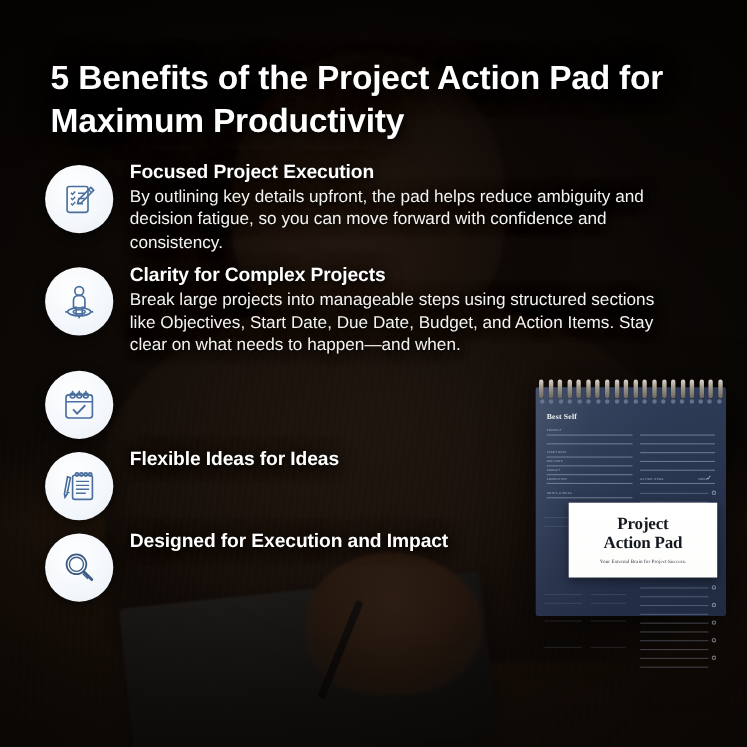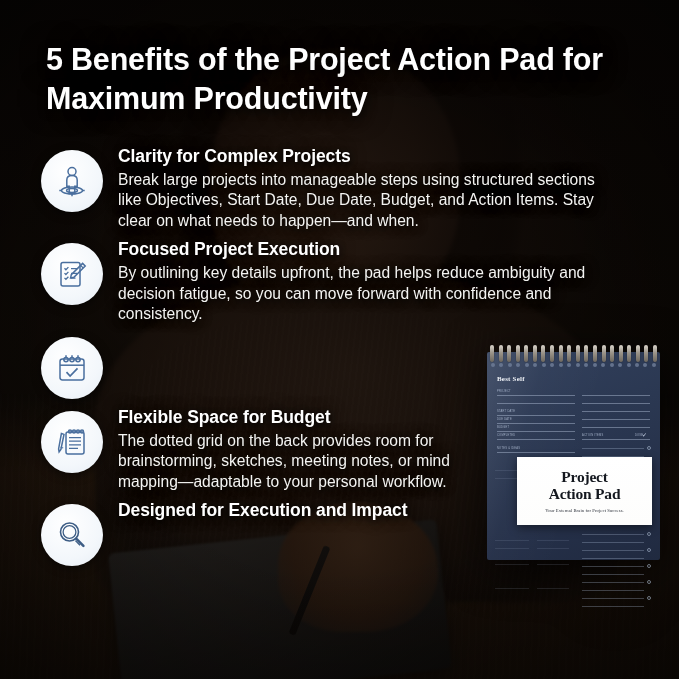--- a/index.html
+++ b/index.html
@@ -96,21 +96,21 @@
   }
   .bg-vignette{
     position:absolute; inset:0;
     background:radial-gradient(ellipse 90% 85% at 50% 50%, rgba(0,0,0,0) 40%, rgba(0,0,0,.72) 100%);
   }
 
   
   #content { position:absolute; inset:0; }
 
   .headline {
-    position:absolute; left:46px; top:40px; width:600px;
+    position:absolute; left:46px; top:52px; width:600px;
     color:#fff; font-weight:bold; font-size:30.5px; line-height:1.27;
     letter-spacing:-.2px;
     text-shadow:0 2px 10px rgba(0,0,0,.85), 0 0 26px rgba(0,0,0,.6);
   }
 
   .benefits { position:absolute; left:0; top:143px; width:679px; }
 
   .benefit { position:relative; display:flex; align-items:flex-start; }
   .benefit + .benefit { margin-top:5px; }
 
@@ -225,46 +225,46 @@
 
 <div id="content">
 
   <div class="headline">5 Benefits of the Project Action Pad for Maximum Productivity</div>
 
   <div class="benefits">
 
     <div class="benefit">
       <div class="icon-badge">
         <svg width="38" height="38" viewBox="0 0 38 38" fill="none" stroke="#4a6f9e" stroke-width="1.5">
+          <rect x="8" y="7.5" width="19" height="23.5" rx="2"></rect>
+          <path d="M11.5 13.3l1.4 1.4 2.5-2.6M11.5 18.1l1.4 1.4 2.5-2.6M11.5 22.9l1.4 1.4 2.5-2.6" stroke-width="1.3"></path>
+          <path d="M18 13.6h6M18 18.4h6M18 23.2h4.5" stroke-width="1.3"></path>
+          <path d="M29.6 8.4l2.6 2.6-11.3 11.3-3.3.7.7-3.3z"></path>
+          <path d="M27.6 10.4l2.6 2.6" stroke-width="1.2"></path>
+        </svg>
+      </div>
+      <div class="benefit-text">
+        <div class="b-title">Focused Project Execution</div>
+        <div class="b-body">By outlining key details upfront, the pad helps reduce ambiguity and decision fatigue, so you can move forward with confidence and consistency.</div>
+      </div>
+    </div>
+
+    <div class="benefit">
+      <div class="icon-badge">
+        <svg width="38" height="38" viewBox="0 0 38 38" fill="none" stroke="#4a6f9e" stroke-width="1.5">
           <circle cx="19" cy="9.5" r="4"></circle>
           <path d="M19 13.5c-3.1 0-5.2 1.8-5.2 4.4v6.4h2.4v7.5h5.6v-7.5h2.4v-6.4c0-2.6-2.1-4.4-5.2-4.4z"></path>
           <ellipse cx="19" cy="28.5" rx="10.5" ry="3.6"></ellipse>
           <ellipse cx="19" cy="28.5" rx="5.4" ry="1.9"></ellipse>
           <path d="M8.5 28.5h-2.2M31.7 28.5h-2.2M19 32.1v2.2"></path>
         </svg>
       </div>
       <div class="benefit-text">
         <div class="b-title">Clarity for Complex Projects</div>
         <div class="b-body">Break large projects into manageable steps using structured sections like Objectives, Start Date, Due Date, Budget, and Action Items. Stay clear on what needs to happen—and when.</div>
-      </div>
-    </div>
-
-    <div class="benefit">
-      <div class="icon-badge">
-        <svg width="38" height="38" viewBox="0 0 38 38" fill="none" stroke="#4a6f9e" stroke-width="1.5">
-          <rect x="8" y="7.5" width="19" height="23.5" rx="2"></rect>
-          <path d="M11.5 13.3l1.4 1.4 2.5-2.6M11.5 18.1l1.4 1.4 2.5-2.6M11.5 22.9l1.4 1.4 2.5-2.6" stroke-width="1.3"></path>
-          <path d="M18 13.6h6M18 18.4h6M18 23.2h4.5" stroke-width="1.3"></path>
-          <path d="M29.6 8.4l2.6 2.6-11.3 11.3-3.3.7.7-3.3z"></path>
-          <path d="M27.6 10.4l2.6 2.6" stroke-width="1.2"></path>
-        </svg>
-      </div>
-      <div class="benefit-text">
-        <div class="b-title">Focused Project Execution</div>
-        <div class="b-body">By outlining key details upfront, the pad helps reduce ambiguity and decision fatigue, so you can move forward with confidence and consistency.</div>
       </div>
     </div>
 
     <div class="benefit narrow">
       <div class="icon-badge">
         <svg width="38" height="38" viewBox="0 0 38 38" fill="none" stroke="#4a6f9e" stroke-width="1.5">
           <rect x="7" y="10" width="24" height="21" rx="2.4"></rect>
           <path d="M7 16.2h24"></path>
           <circle cx="13" cy="10.6" r="2.2"></circle>
           <circle cx="19" cy="10.6" r="2.2"></circle>
@@ -282,22 +282,21 @@
           <path d="M16 14.6h12M16 18.2h12M16 21.8h12M16 25.4h9" stroke-width="1.2"></path>
           <circle cx="17" cy="8.4" r="1.5"></circle>
           <circle cx="21" cy="8.4" r="1.5"></circle>
           <circle cx="25" cy="8.4" r="1.5"></circle>
           <circle cx="29" cy="8.4" r="1.5"></circle>
           <path d="M8.4 10.5l2.6.9-3.1 15-1.8 2.5-.5-3z"></path>
           <path d="M7.6 24.2l2.6.9" stroke-width="1.1"></path>
         </svg>
       </div>
       <div class="benefit-text">
-        <div class="b-title">Flexible Space for Budget</div>
-        <div class="b-body">The dotted grid on the back provides room for brainstorming, sketches, meeting notes, or mind mapping—adaptable to your personal workflow.</div>
+        <div class="b-title">Flexible Ideas for Ideas</div>
       </div>
     </div>
 
     <div class="benefit narrow">
       <div class="icon-badge">
         <svg width="38" height="38" viewBox="0 0 38 38" fill="none" stroke="#3d5d85" stroke-width="1.6">
           <circle cx="16.5" cy="16" r="9"></circle>
           <circle cx="16.5" cy="16" r="6.4" stroke-width="1.3"></circle>
           <path d="M23.2 22.7l7.2 7.2" stroke-width="2.6" stroke-linecap="round"></path>
           <path d="M22.4 24.6l4.6 4.6" stroke-width="1.3"></path>

